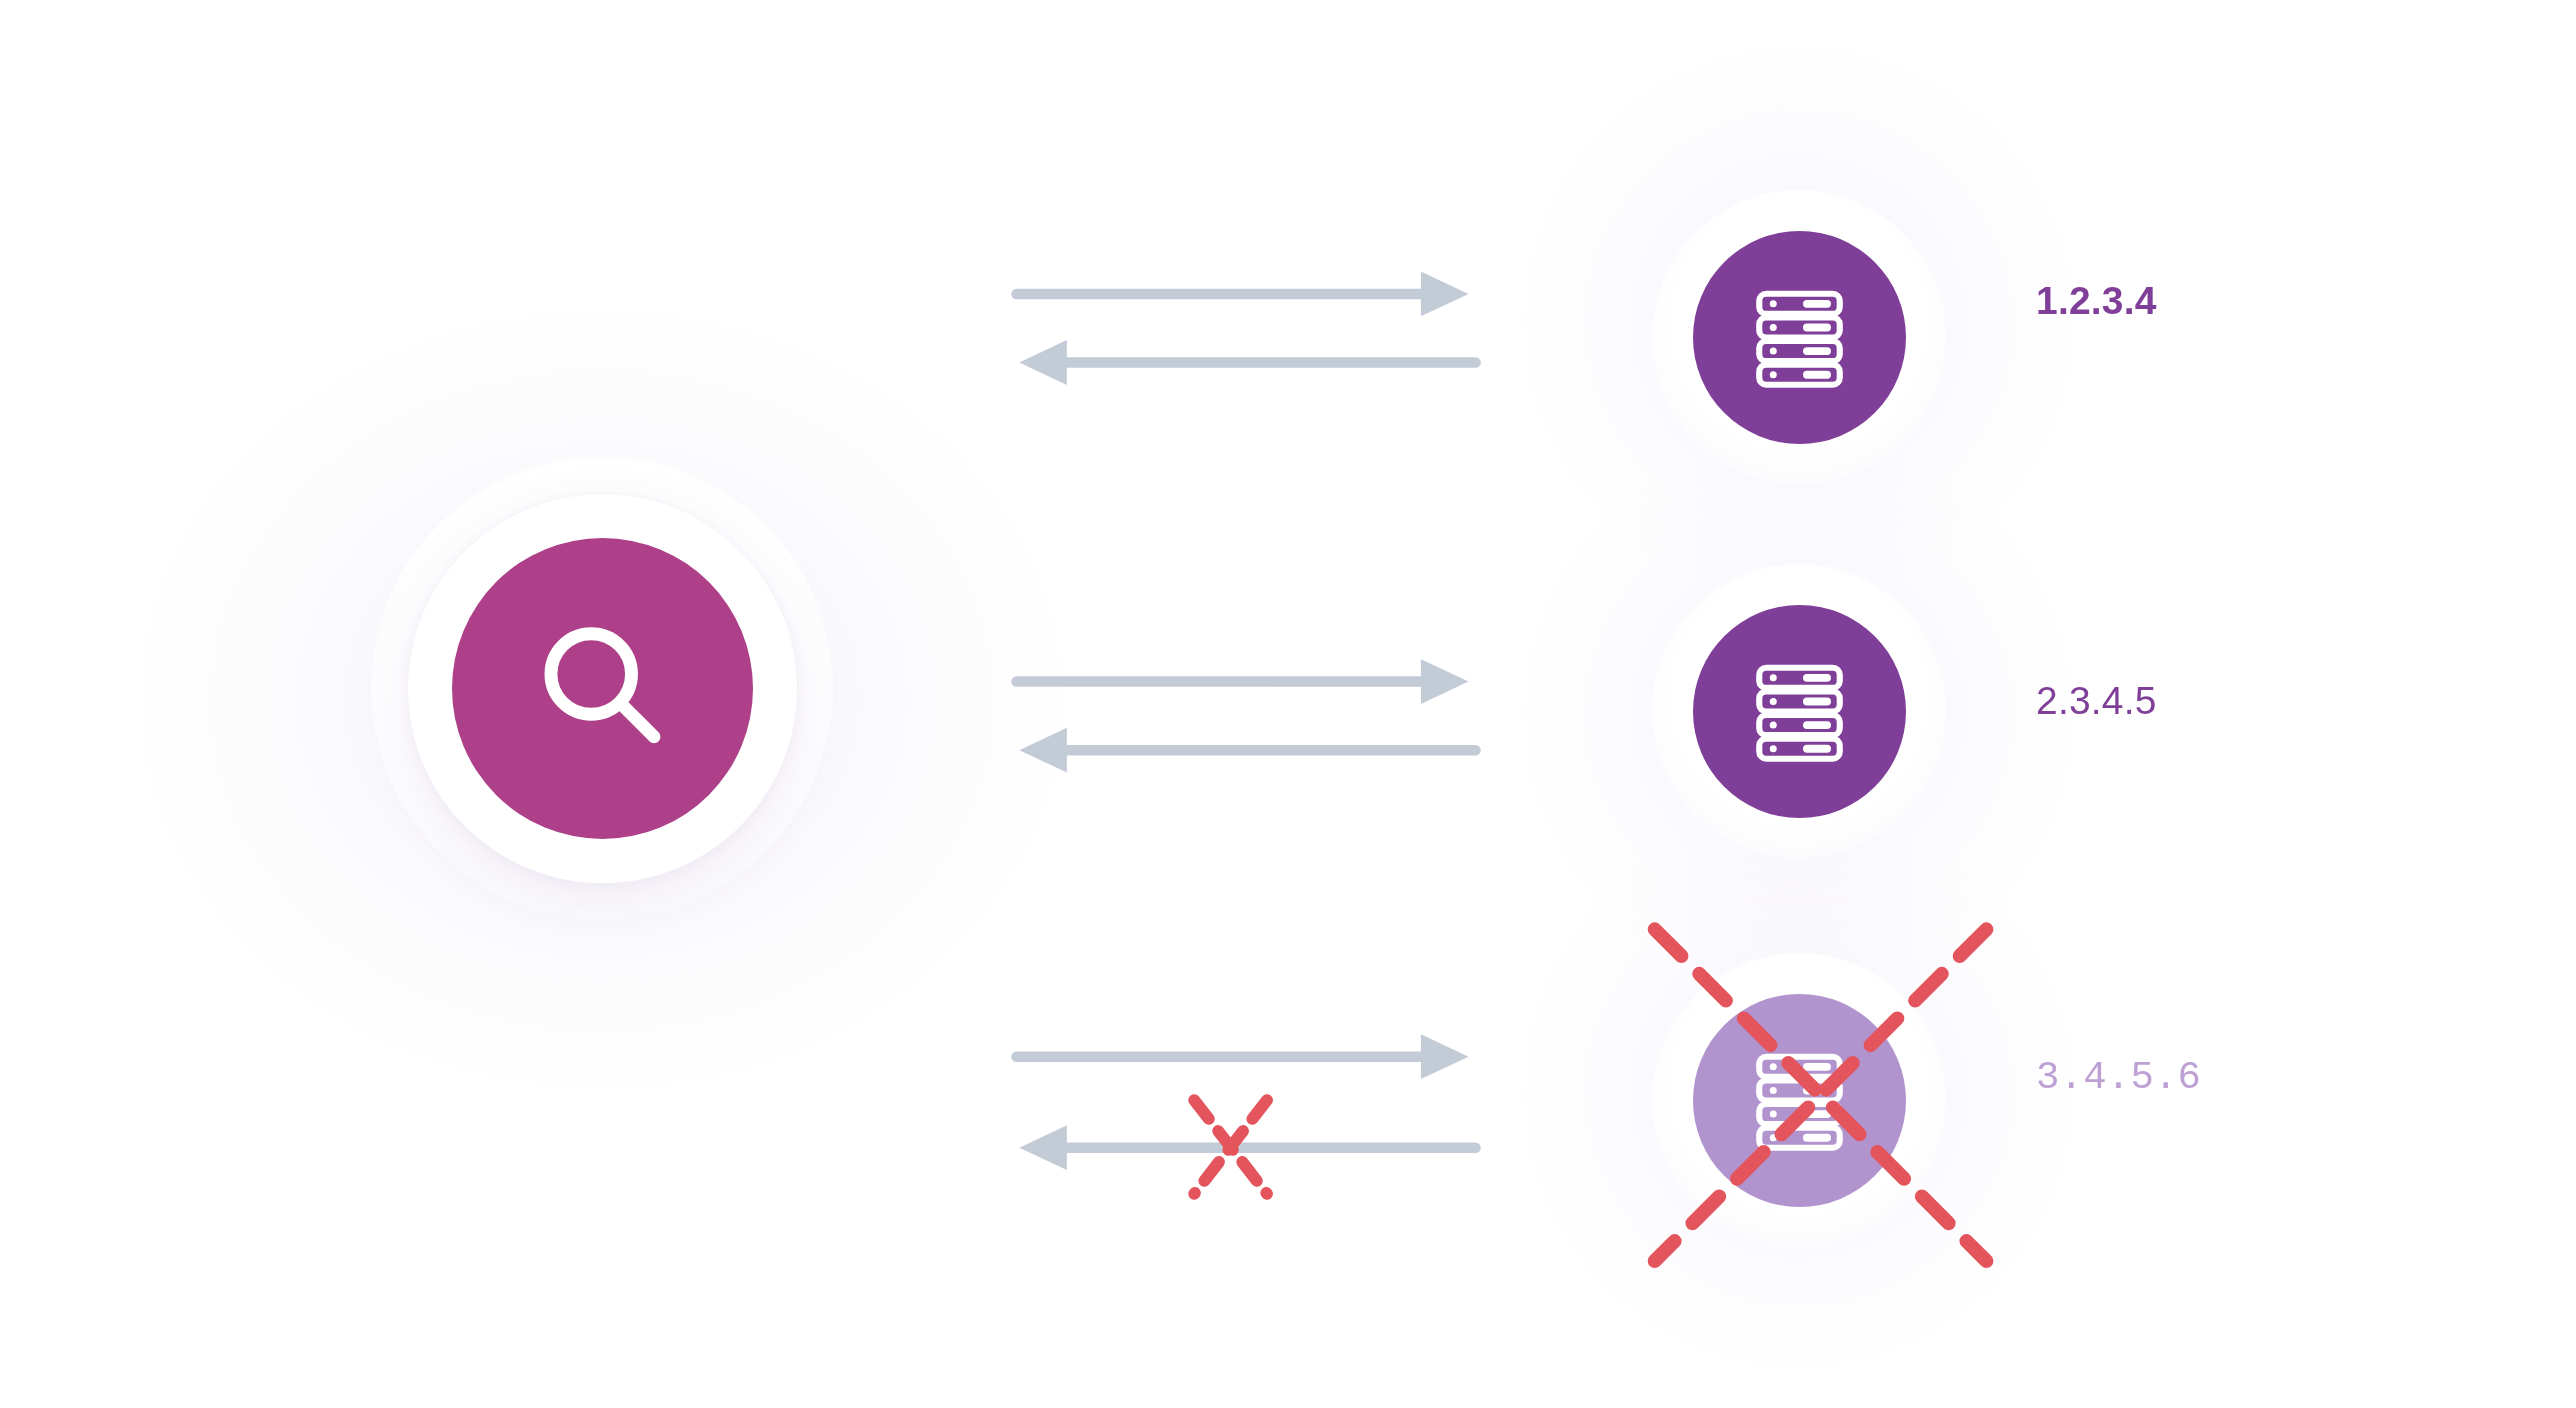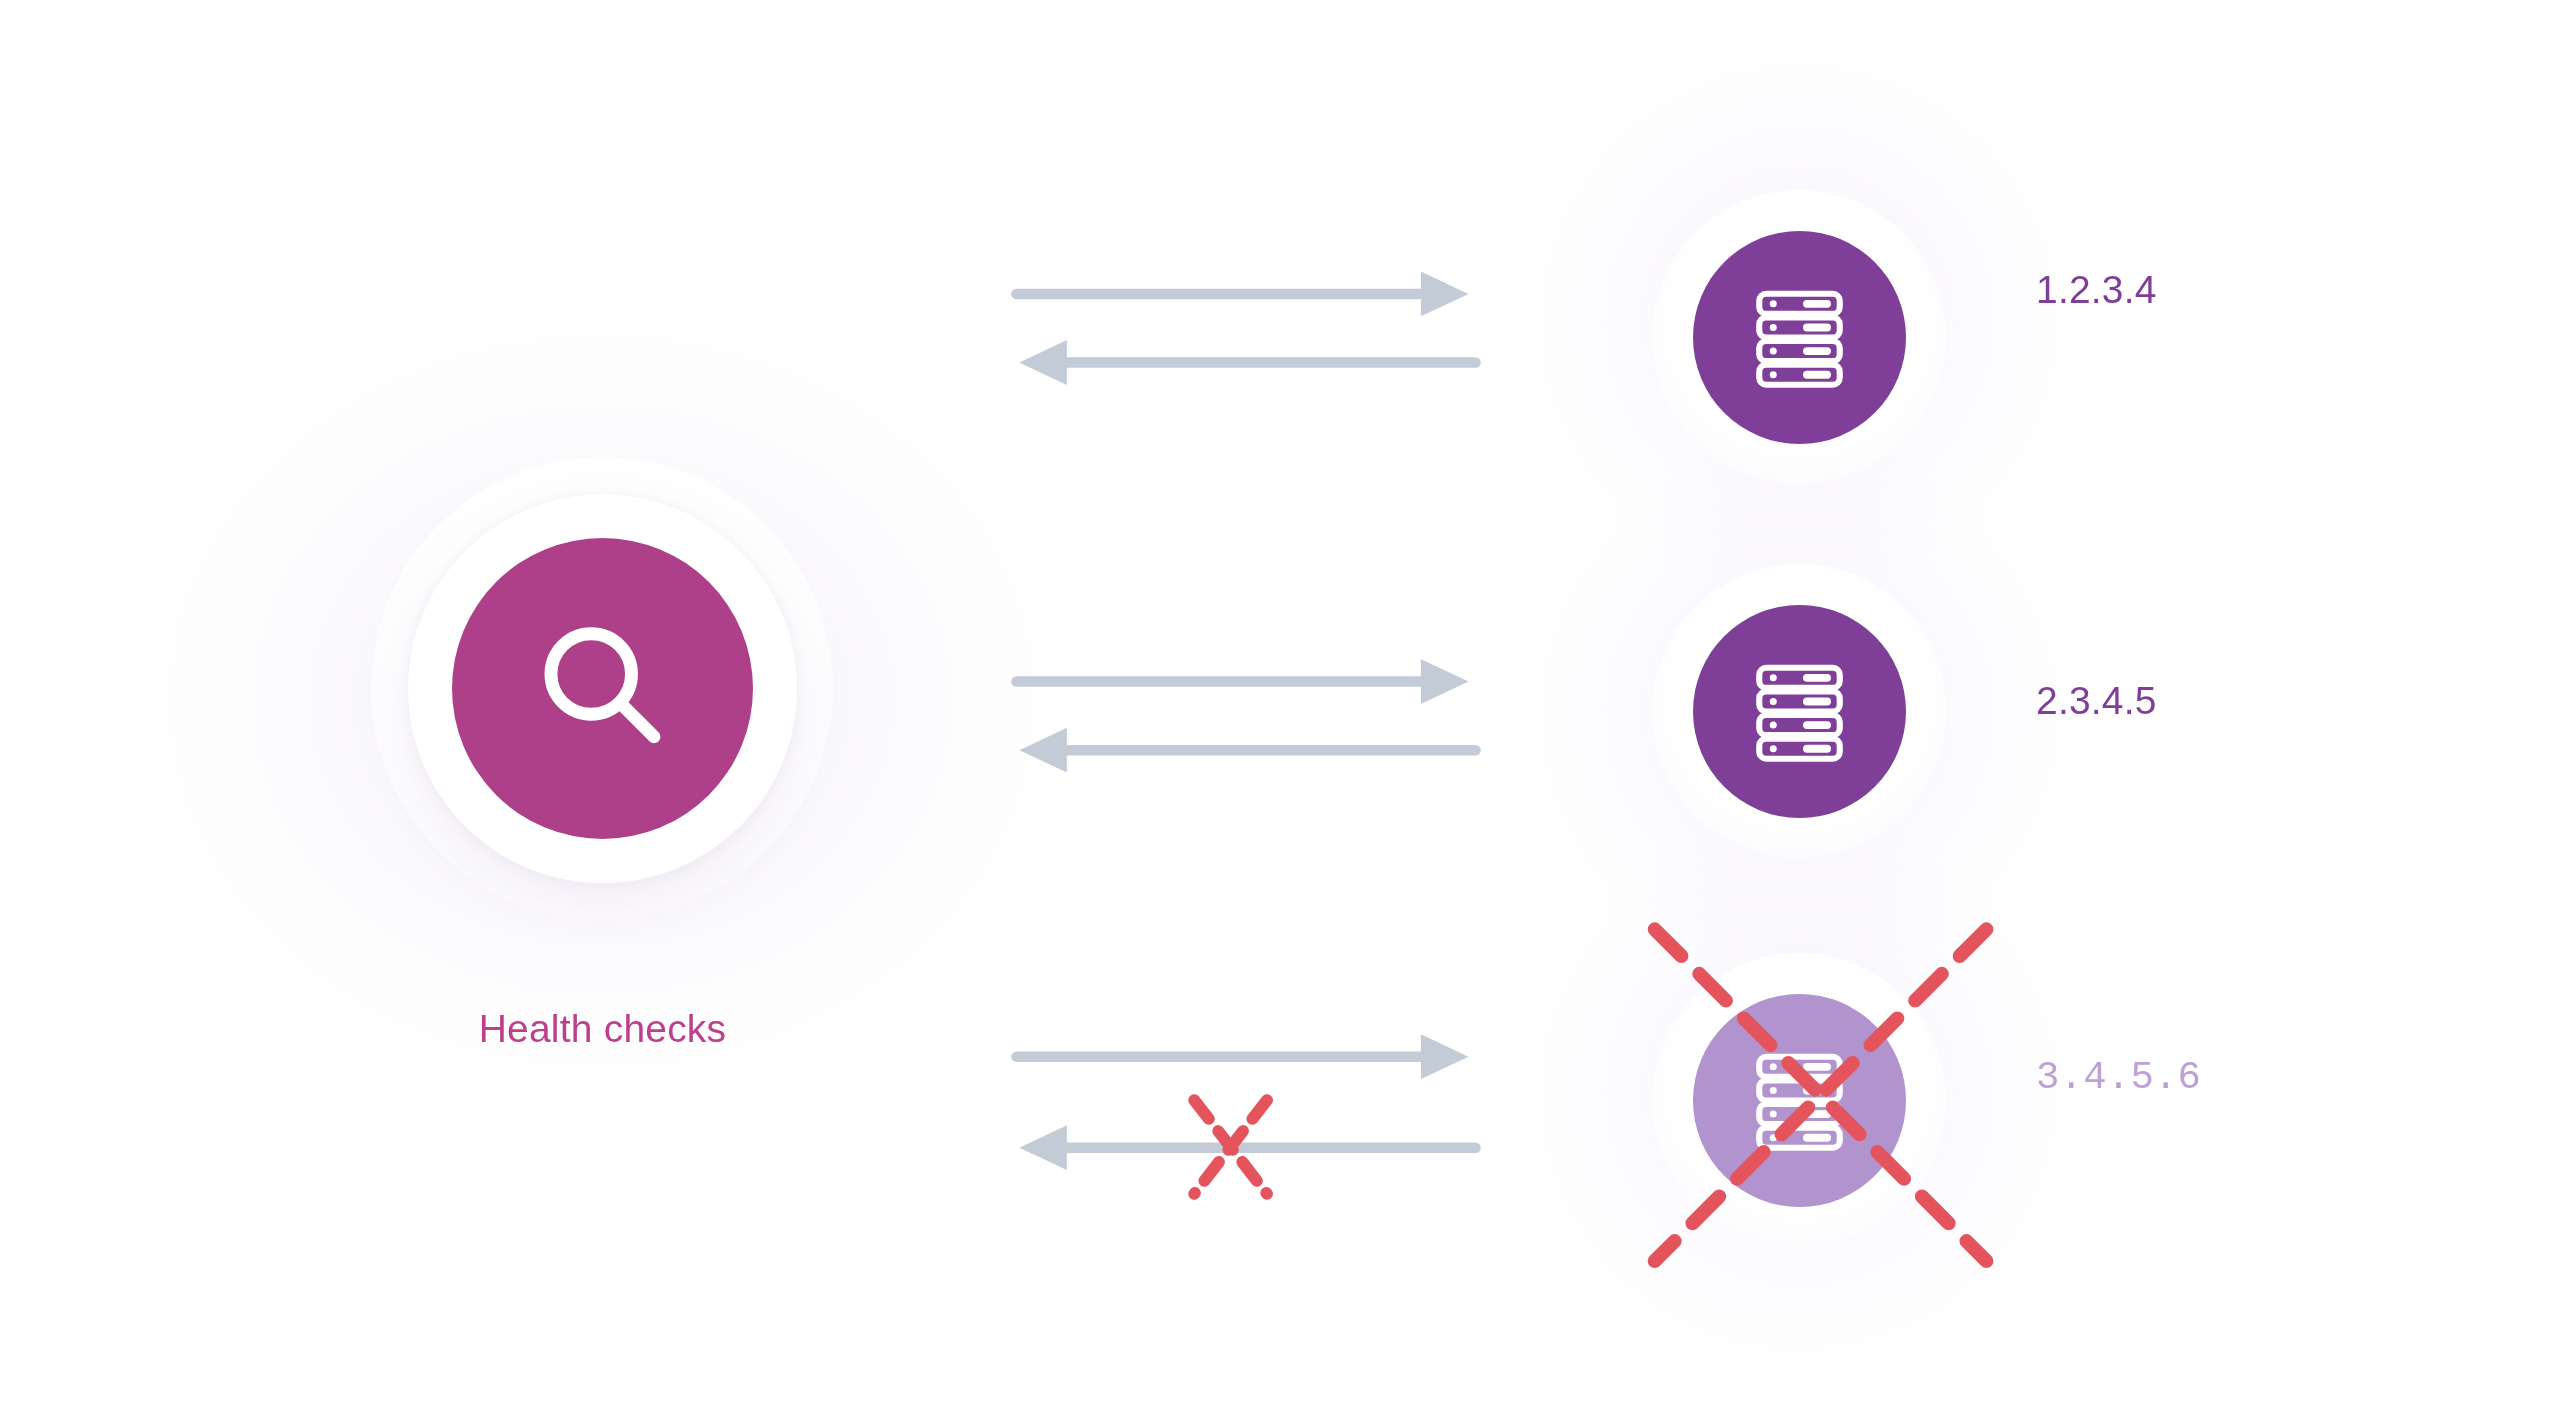--- a/index.html
+++ b/index.html
@@ -97,21 +97,21 @@
   #server-node-2 .disc { background: #b193cd; }
 
   .ip-label {
     position: absolute;
     left: 2036px;
     font-size: 39px;
     color: #7f3f98;
     white-space: nowrap;
     letter-spacing: 0.2px;
   }
-  #ip-label-0 { top: 268px; }
+  #ip-label-0 { top: 279px; font-weight: bold; }
   #ip-label-1 { top: 679px; }
   #ip-label-2 { top: 1056px; font-family: Liberation Mono, monospace; }
   #ip-label-2.faded { color: #bda0d4; }
 
   
   #arrows-layer, #overlay-layer {
     position: absolute;
     inset: 0;
     pointer-events: none;
   }
@@ -175,21 +175,20 @@
     <div class="halo outer"></div>
     <div class="halo inner"></div>
     <div class="disc">
       <svg width="161" height="161" viewBox="0 0 100 100">
         <circle cx="43" cy="41" r="25" fill="none" stroke="#ffffff" stroke-width="8"></circle>
         <line x1="61" y1="59" x2="82" y2="80" stroke="#ffffff" stroke-width="8" stroke-linecap="round"></line>
       </svg>
     </div>
   </div>
 
-  <div class="hc-label">Health checks</div>
 
   <div class="node server-node" id="server-node-0">
     <div class="halo outer"></div>
     <div class="disc">
       <svg width="105" height="105" viewBox="0 0 120 120">
         <g fill="none" stroke="#ffffff" stroke-width="7">
           <rect x="14" y="10" width="92" height="23" rx="8"></rect>
           <rect x="14" y="37" width="92" height="23" rx="8"></rect>
           <rect x="14" y="64" width="92" height="23" rx="8"></rect>
           <rect x="14" y="91" width="92" height="23" rx="8"></rect>

